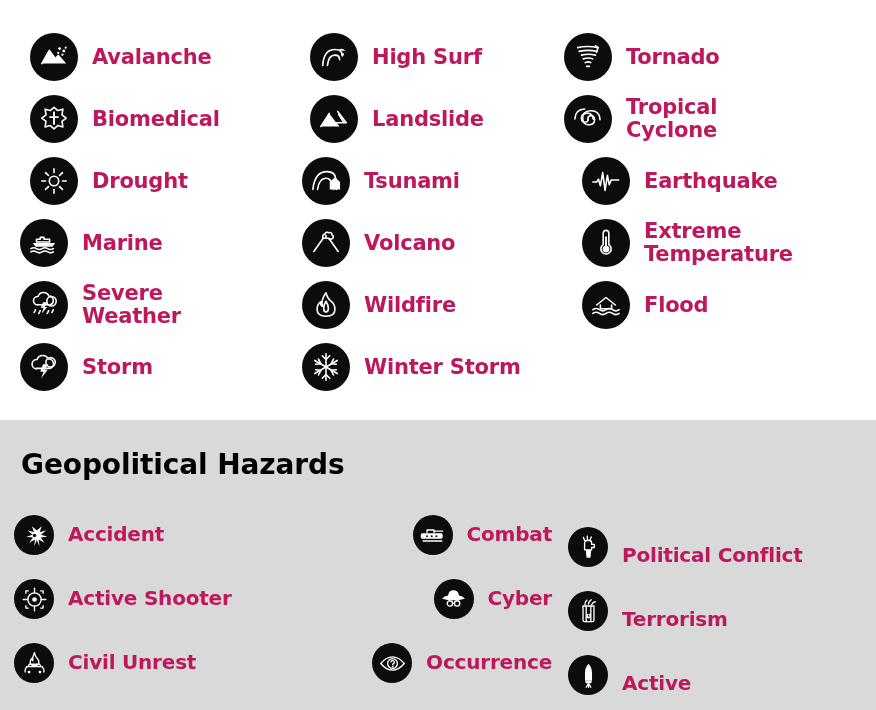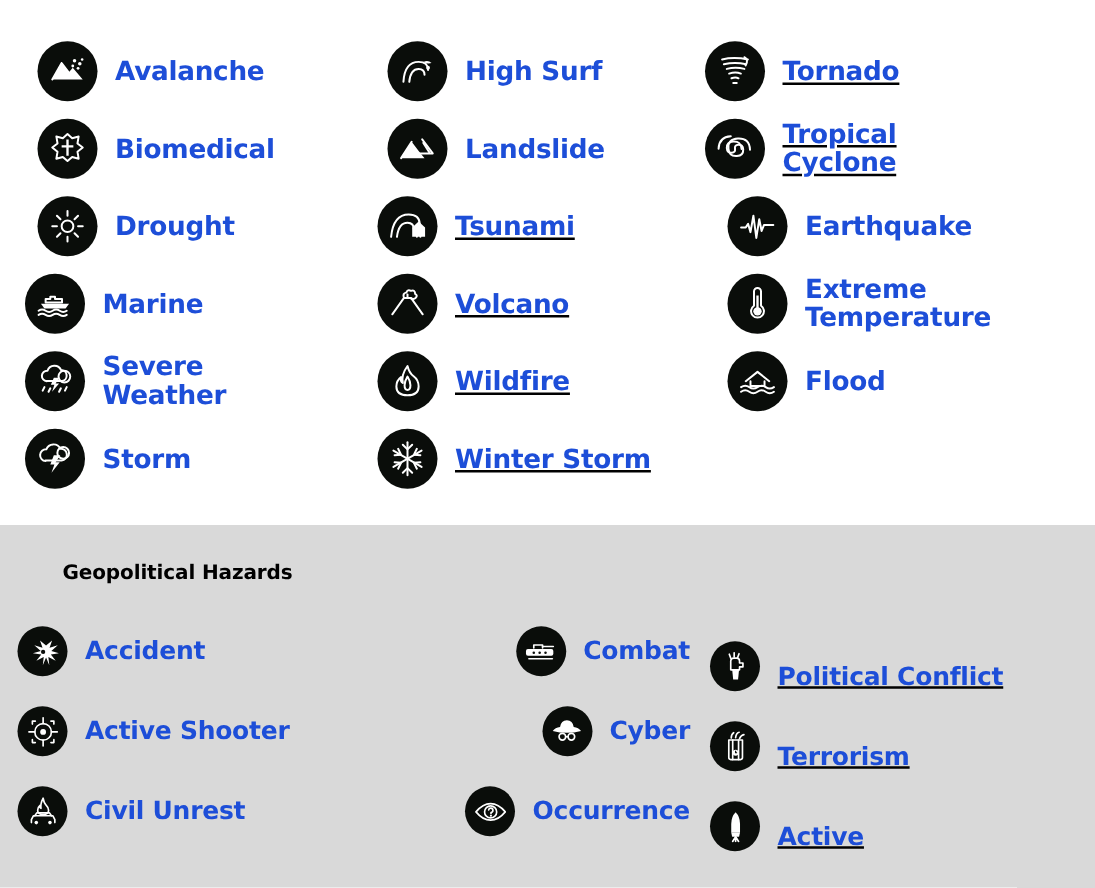--- a/index.html
+++ b/index.html
@@ -34,58 +34,59 @@
     grid-auto-rows: 62px;
     align-items: center;
   }
   .cell {
     display: flex;
     align-items: center;
     height: 62px;
   }
   .cell.col1 { padding-left: 30px; }
   .cell.col2 { padding-left: 20px; }
-  .cell.col3 { padding-left: 12px; text-decoration: underline; }
+  .cell.col3 { padding-left: 12px; }
 
   .badge {
     background: #0a0d0a;
     border-radius: 50%;
     flex: 0 0 auto;
     display: flex;
     align-items: center;
     justify-content: center;
   }
   .badge.big { width: 48px; height: 48px; }
   .badge.small { width: 40px; height: 40px; }
   .badge svg { display: block; }
 
   .label {
     margin-left: 14px;
     font-weight: bold;
-    color: #1d4ed8;
+    color: #be185d;
     line-height: 1.08;
     letter-spacing: -0.2px;
   }
   .section-natural .label { font-size: 21px; }
   .label .l2 { display: block; }
 
   
   .section-geo {
     background: #d9d9d9;
     flex: 1 1 auto;
     box-sizing: border-box;
     padding: 28px 0 0 0;
   }
   .geo-title {
-    font-size: 16px;
+    font-size: 28px;
     font-weight: bold;
     color: #000;
-    padding-left: 50px;
+    padding-left: 13px;
     margin-bottom: 22px;
     letter-spacing: -0.1px;
+    margin-left: 8px;
   }
   .grid-geo {
     display: grid;
     grid-template-columns: 290px 262px 324px;
     grid-auto-rows: 64px;
     align-items: center;
   }
   .grid-geo .cell { height: 64px; }
   .grid-geo .cell.col1 { padding-left: 14px; }
   .grid-geo .cell.col2 { padding-left: 24px; justify-content: flex-end; }

